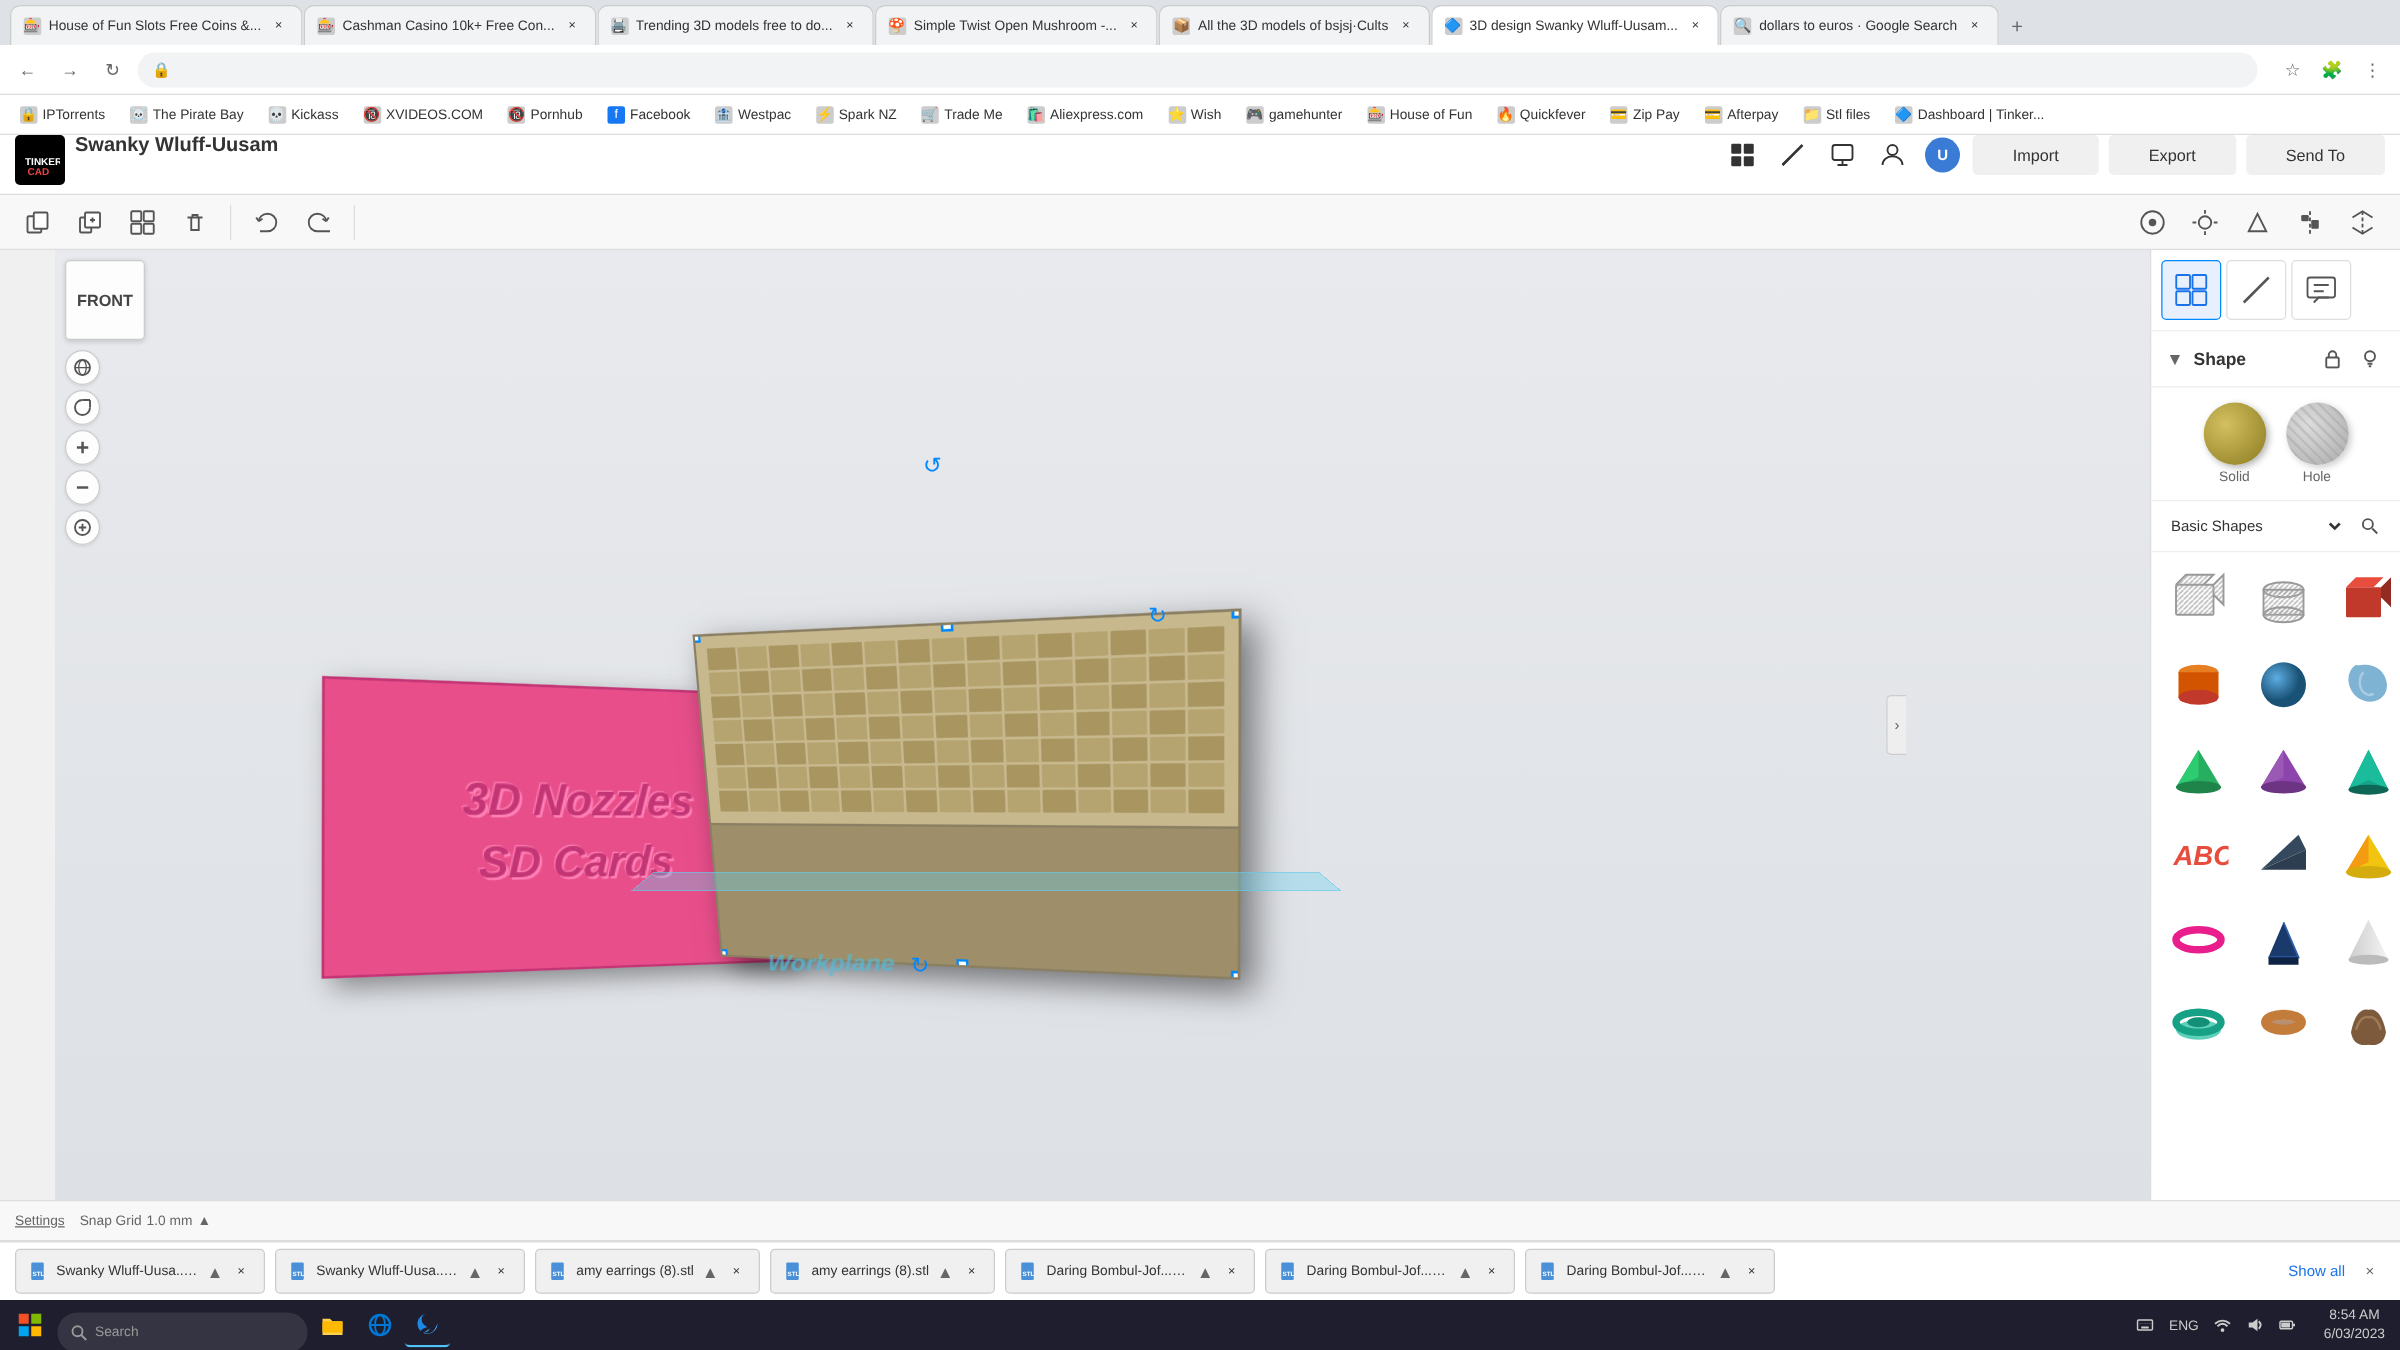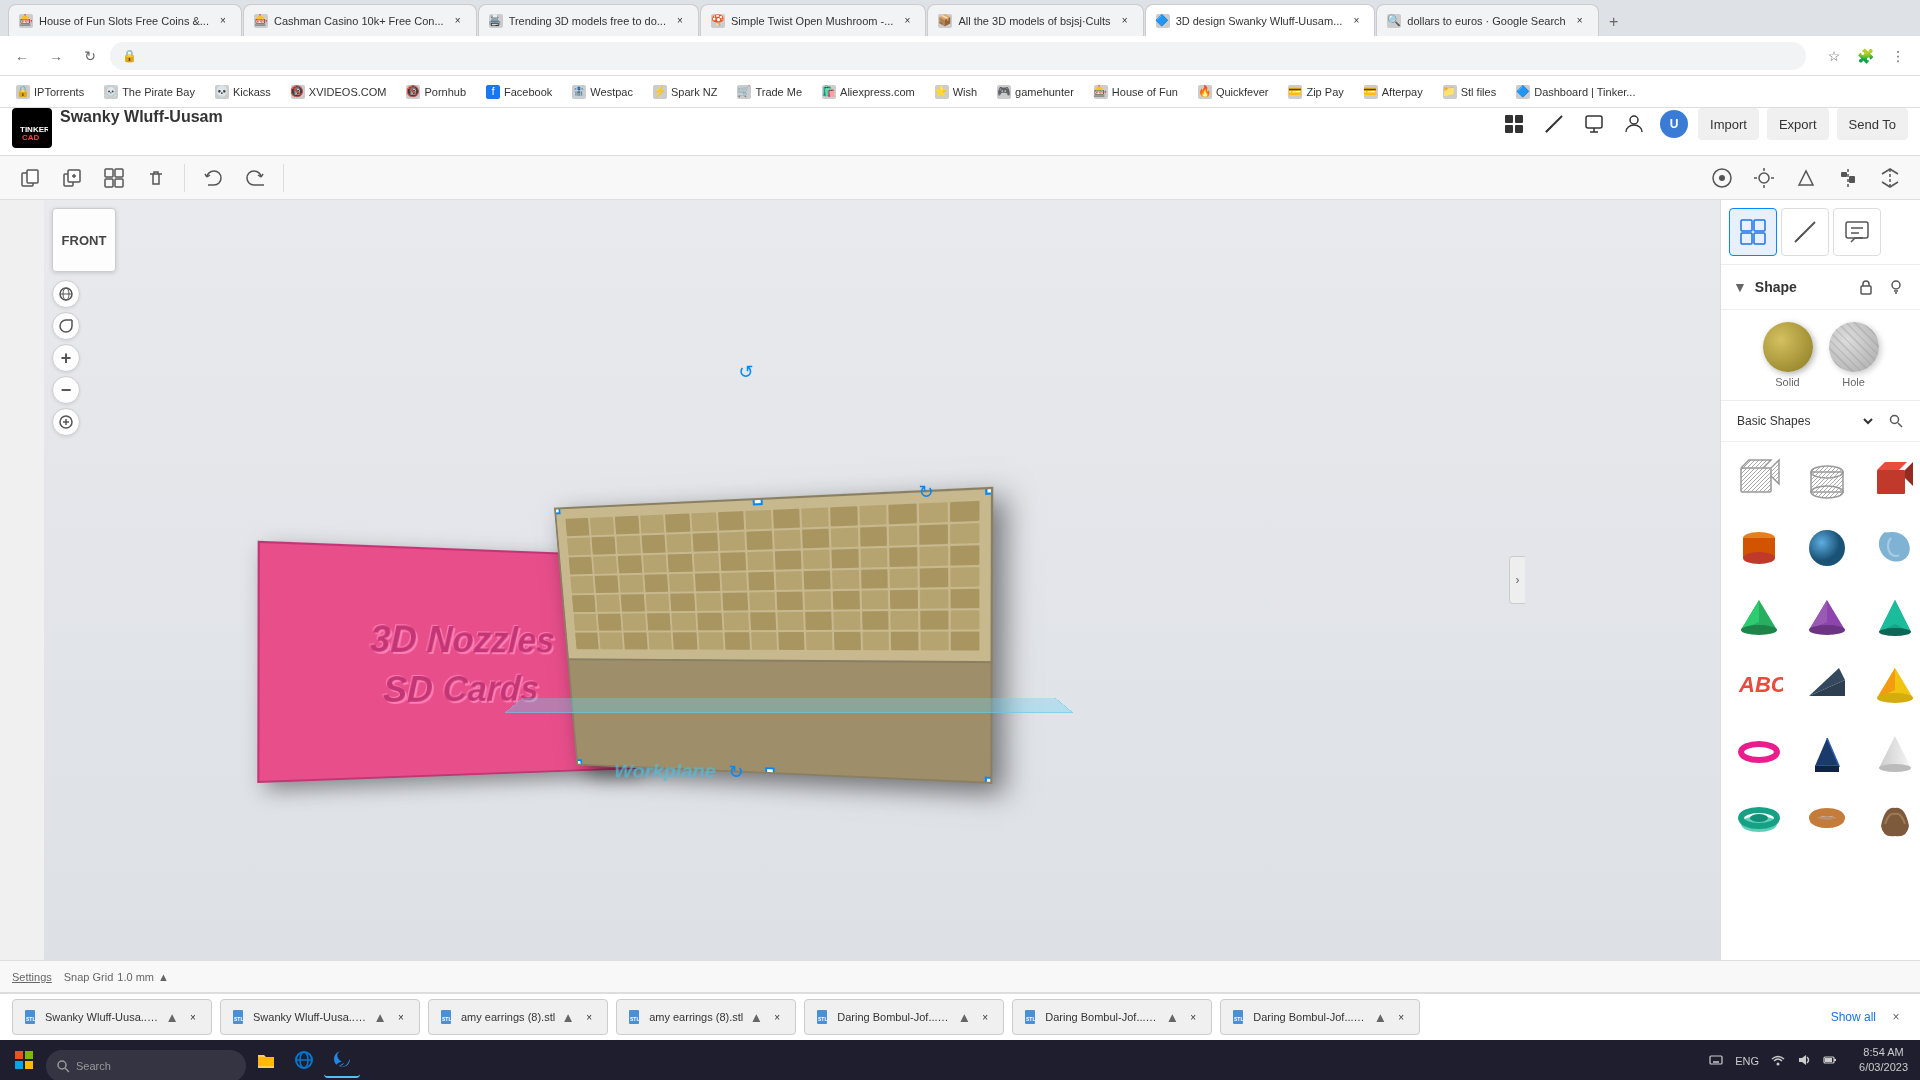--- a/index.html
+++ b/index.html
@@ -55,21 +55,21 @@
     .app-area { flex: 1; display: flex; flex-direction: column; overflow: hidden; }
 
     
     .tc-header {
       height: 48px; background: #fff; display: flex; align-items: flex-start;
       padding: 0 12px; gap: 8px; border-bottom: 1px solid #ddd; z-index: 10;
     }
     .tc-logo { width: 40px; height: 40px; background: #000; border-radius: 4px; display: flex; align-items: center; justify-content: center; color: #fff; font-weight: bold; font-size: 9px; flex-shrink: 0; }
     .tc-title { font-size: 16px; font-weight: 600; color: #333; }
     .tc-header-spacer { flex: 1; }
-    .tc-header-btn { height: 32px; padding: 0 12px; border-radius: 4px; border: none; cursor: pointer; font-size: 13px; font-weight: 500; }
+    .tc-header-btn { height: 32px; padding: 0 32px; border-radius: 4px; border: none; cursor: pointer; font-size: 13px; font-weight: 500; }
     .tc-btn-import { background: #f0f0f0; color: #333; }
     .tc-btn-export { background: #f0f0f0; color: #333; }
     .tc-btn-sendto { background: #f0f0f0; color: #333; }
     .tc-header-icon { width: 32px; height: 32px; display: flex; align-items: center; justify-content: center; border-radius: 4px; cursor: pointer; color: #555; }
 
     
     .tc-toolbar {
       height: 44px; background: #f8f8f8; display: flex; align-items: center;
       padding: 0 12px; gap: 6px; border-bottom: 1px solid #ddd;
     }

